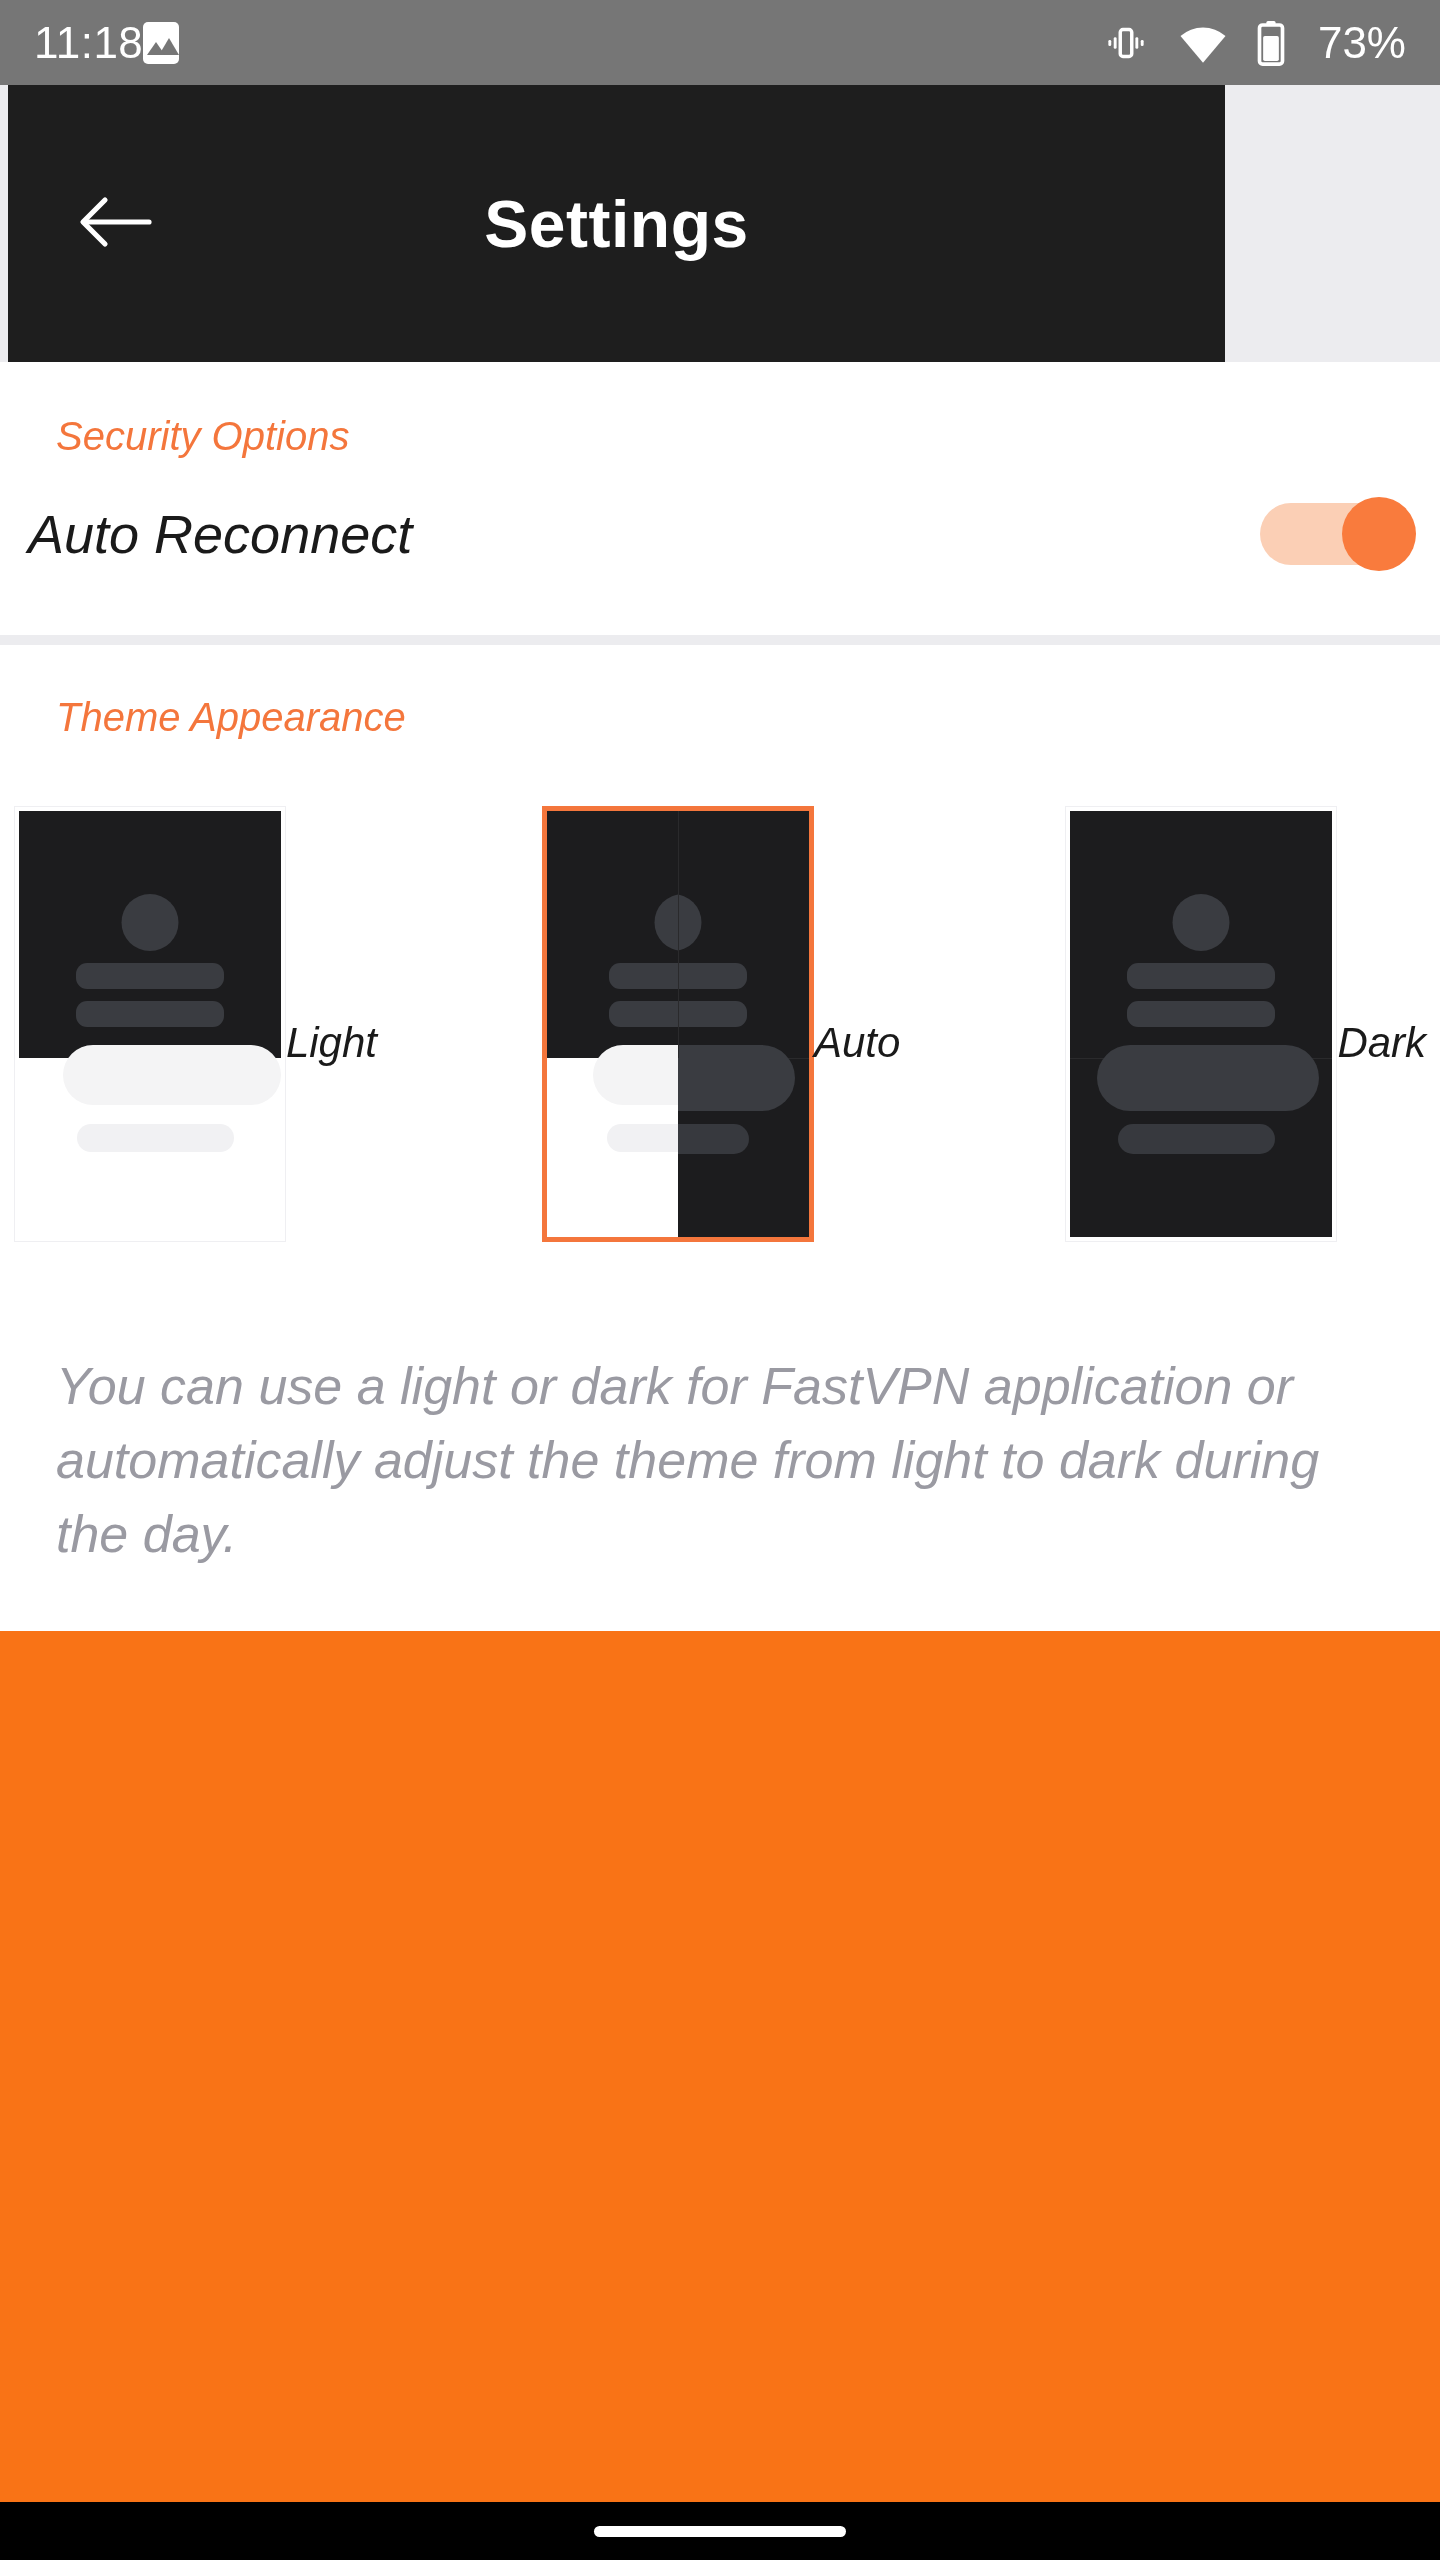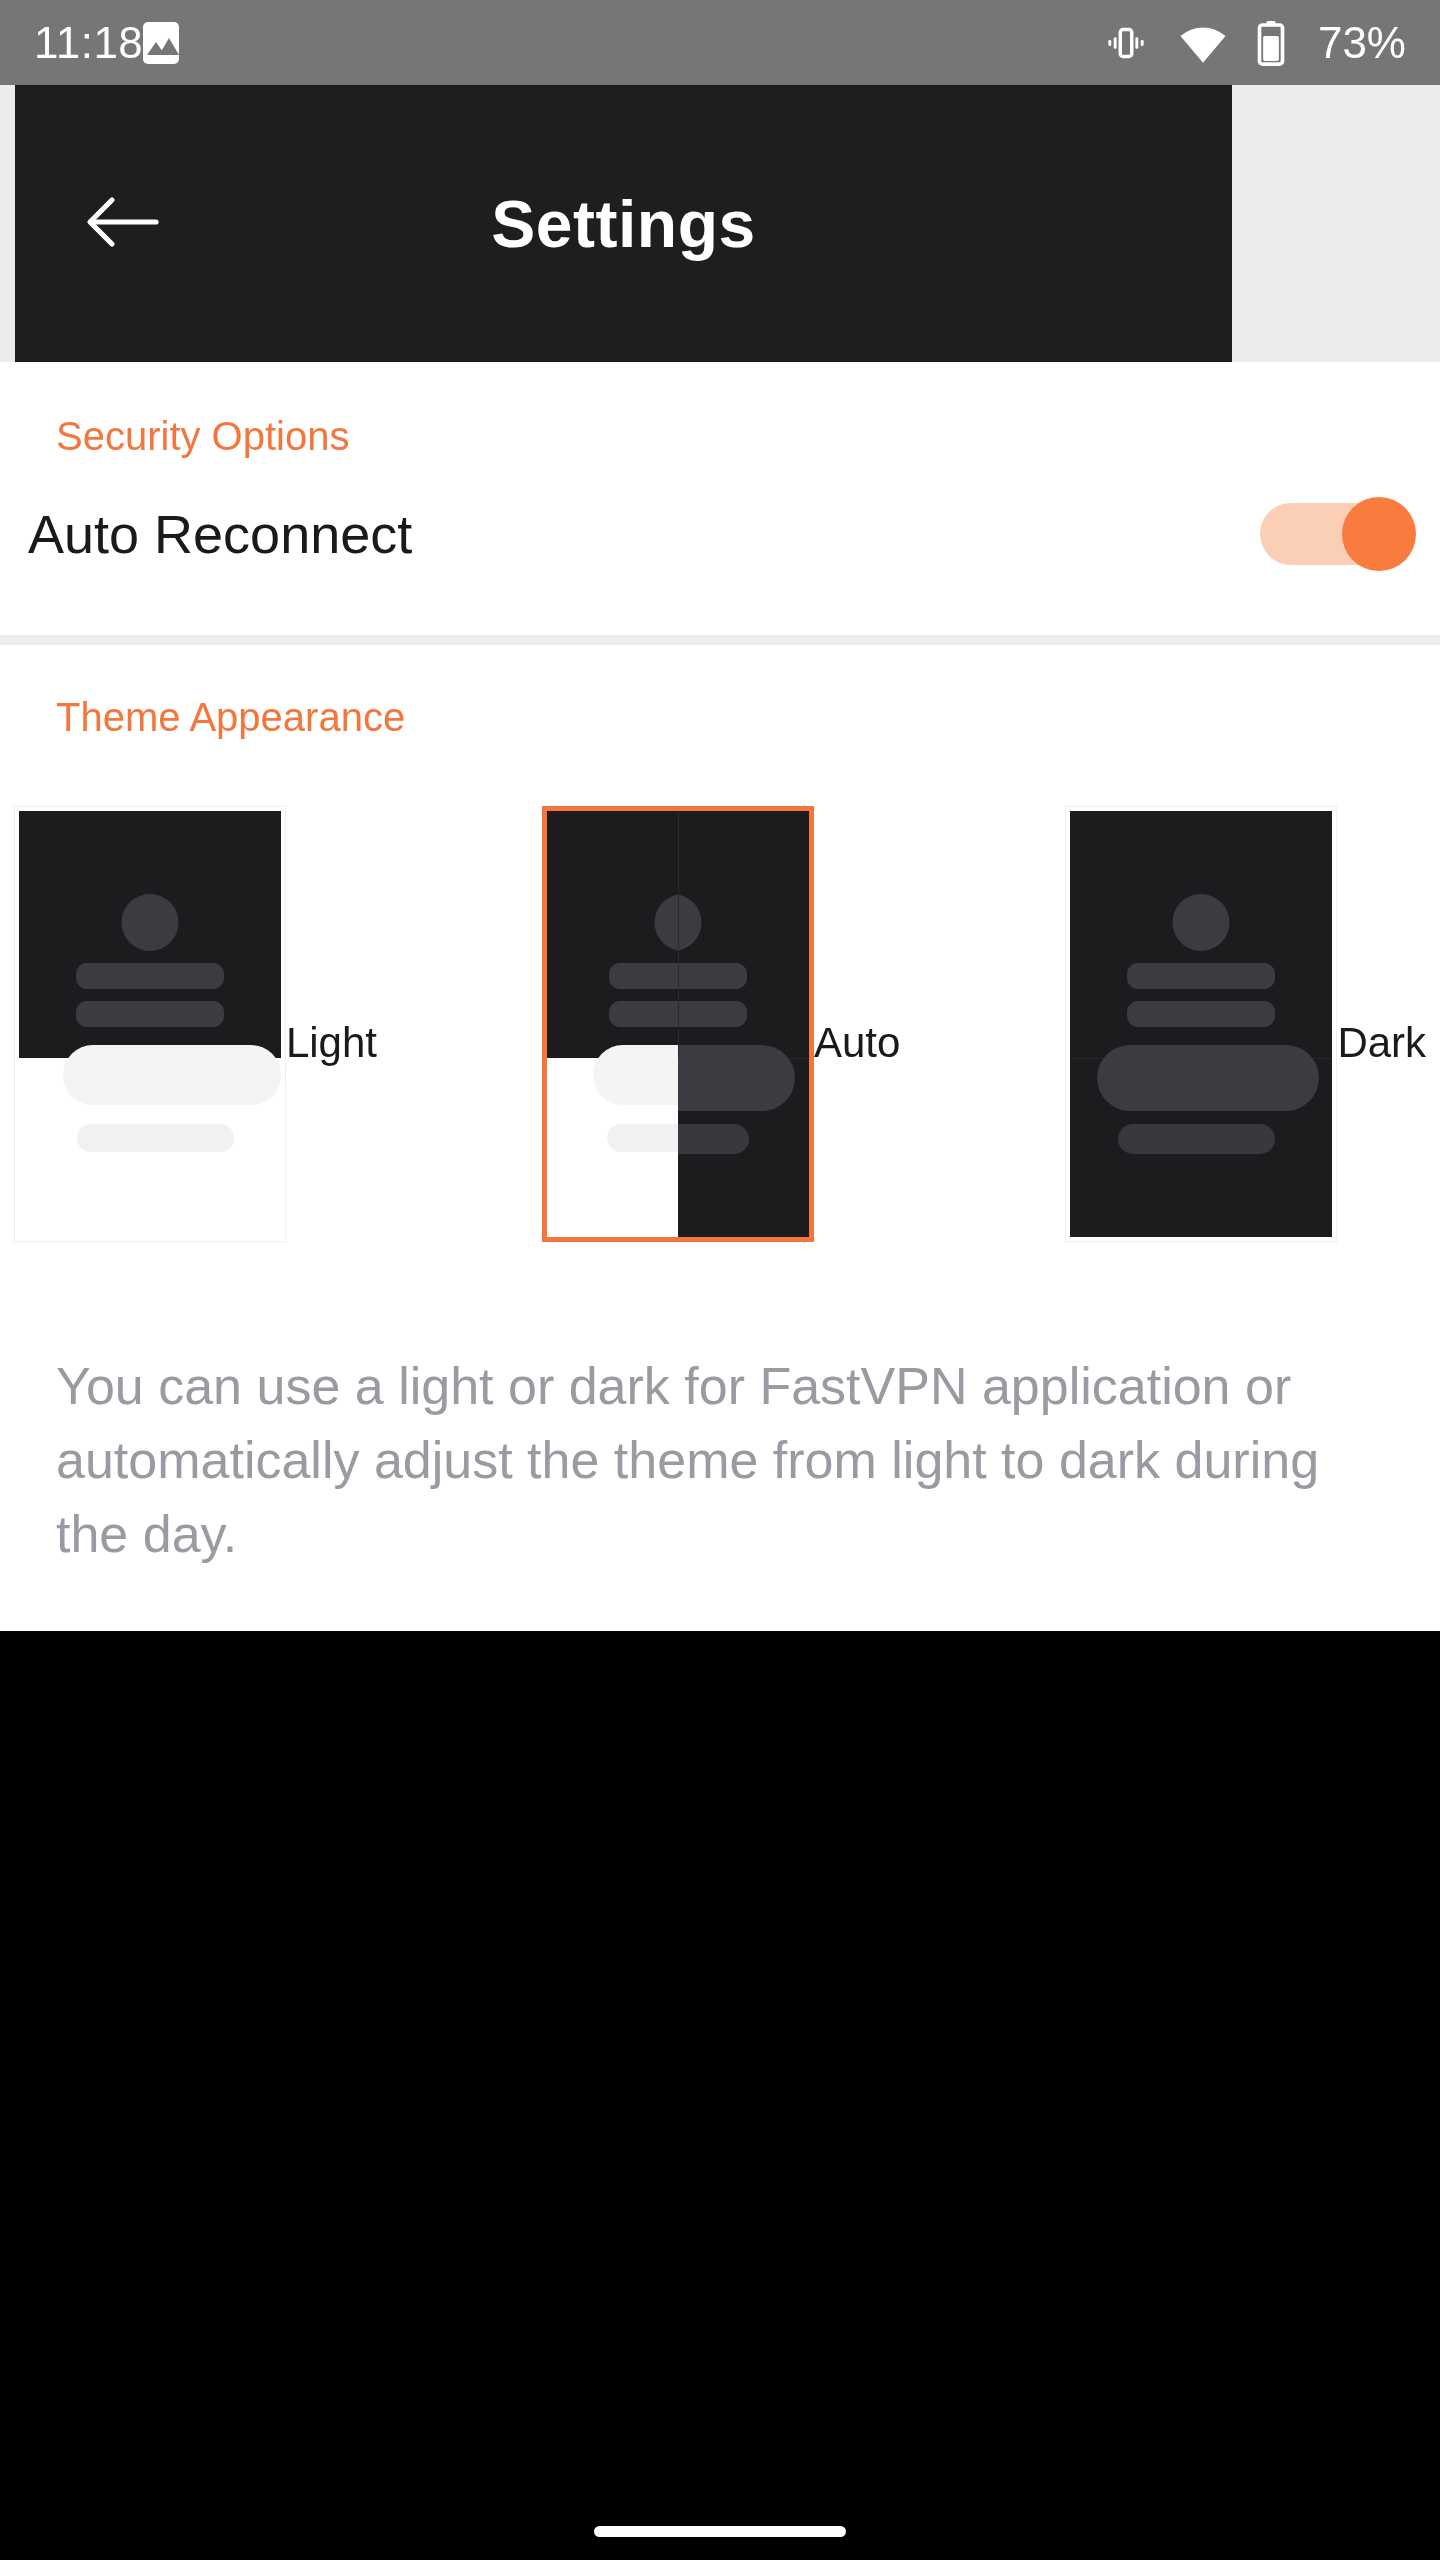--- a/index.html
+++ b/index.html
@@ -71,21 +71,21 @@
   .battery-pct {
     color:#FFFFFF;
     font-size:44px;
     line-height:1;
     margin-left:4px;
   }
 
   
   .app-header {
     position:absolute;
-    top:85px; left:15px;
+    top:85px; left:8px;
     width:1217px; height:277px;
     background:#1E1E1E;
     display:flex;
     align-items:center;
   }
   .back-btn {
     position:absolute;
     left:58px;
     width:100px; height:100px;
     display:flex;
@@ -100,21 +100,22 @@
     font-weight:bold;
     letter-spacing:0.5px;
   }
 
   
   .content {
     position:absolute;
     top:362px; left:0;
     width:1440px;
     height:2192px;
-    background:#000000;
+    background:#f97316;
+    font-style:italic;
   }
 
   .divider-gap { height:10px; background:#ECECEF; }
 
   .card { background:#FFFFFF; width:100%; }
 
   .section-title {
     color:#F4763C;
     font-size:40px;
     padding:0 56px;

